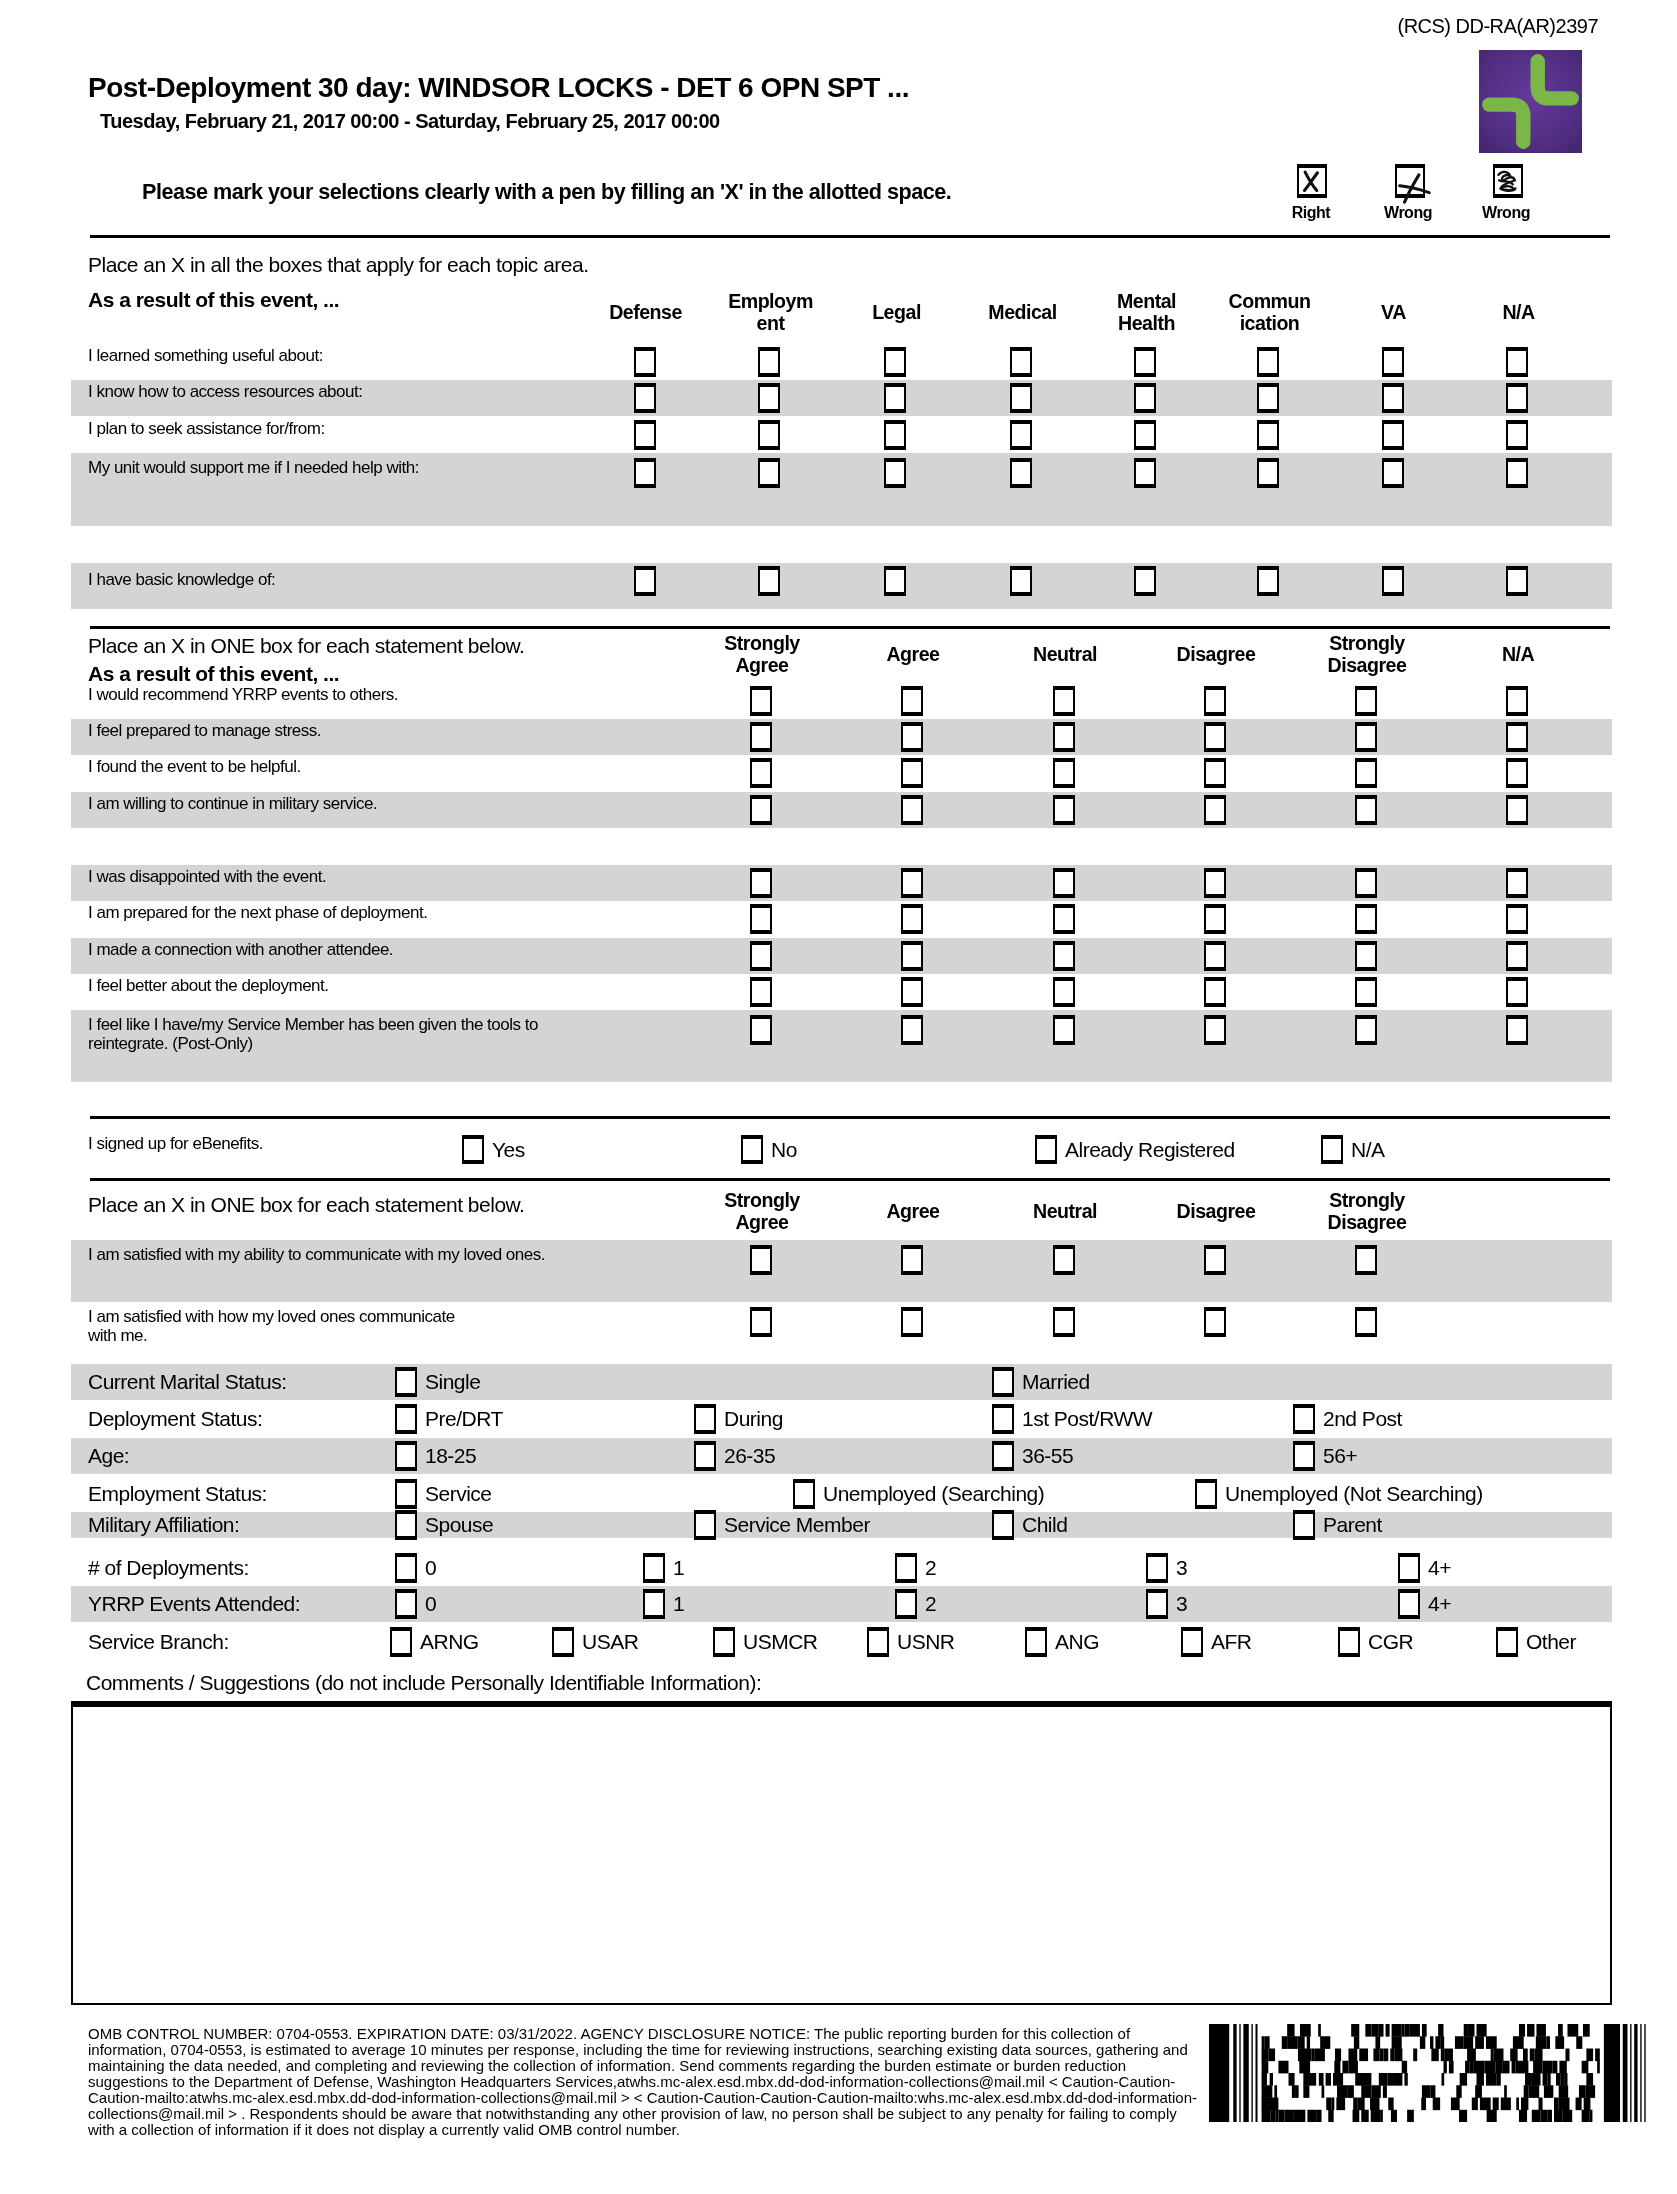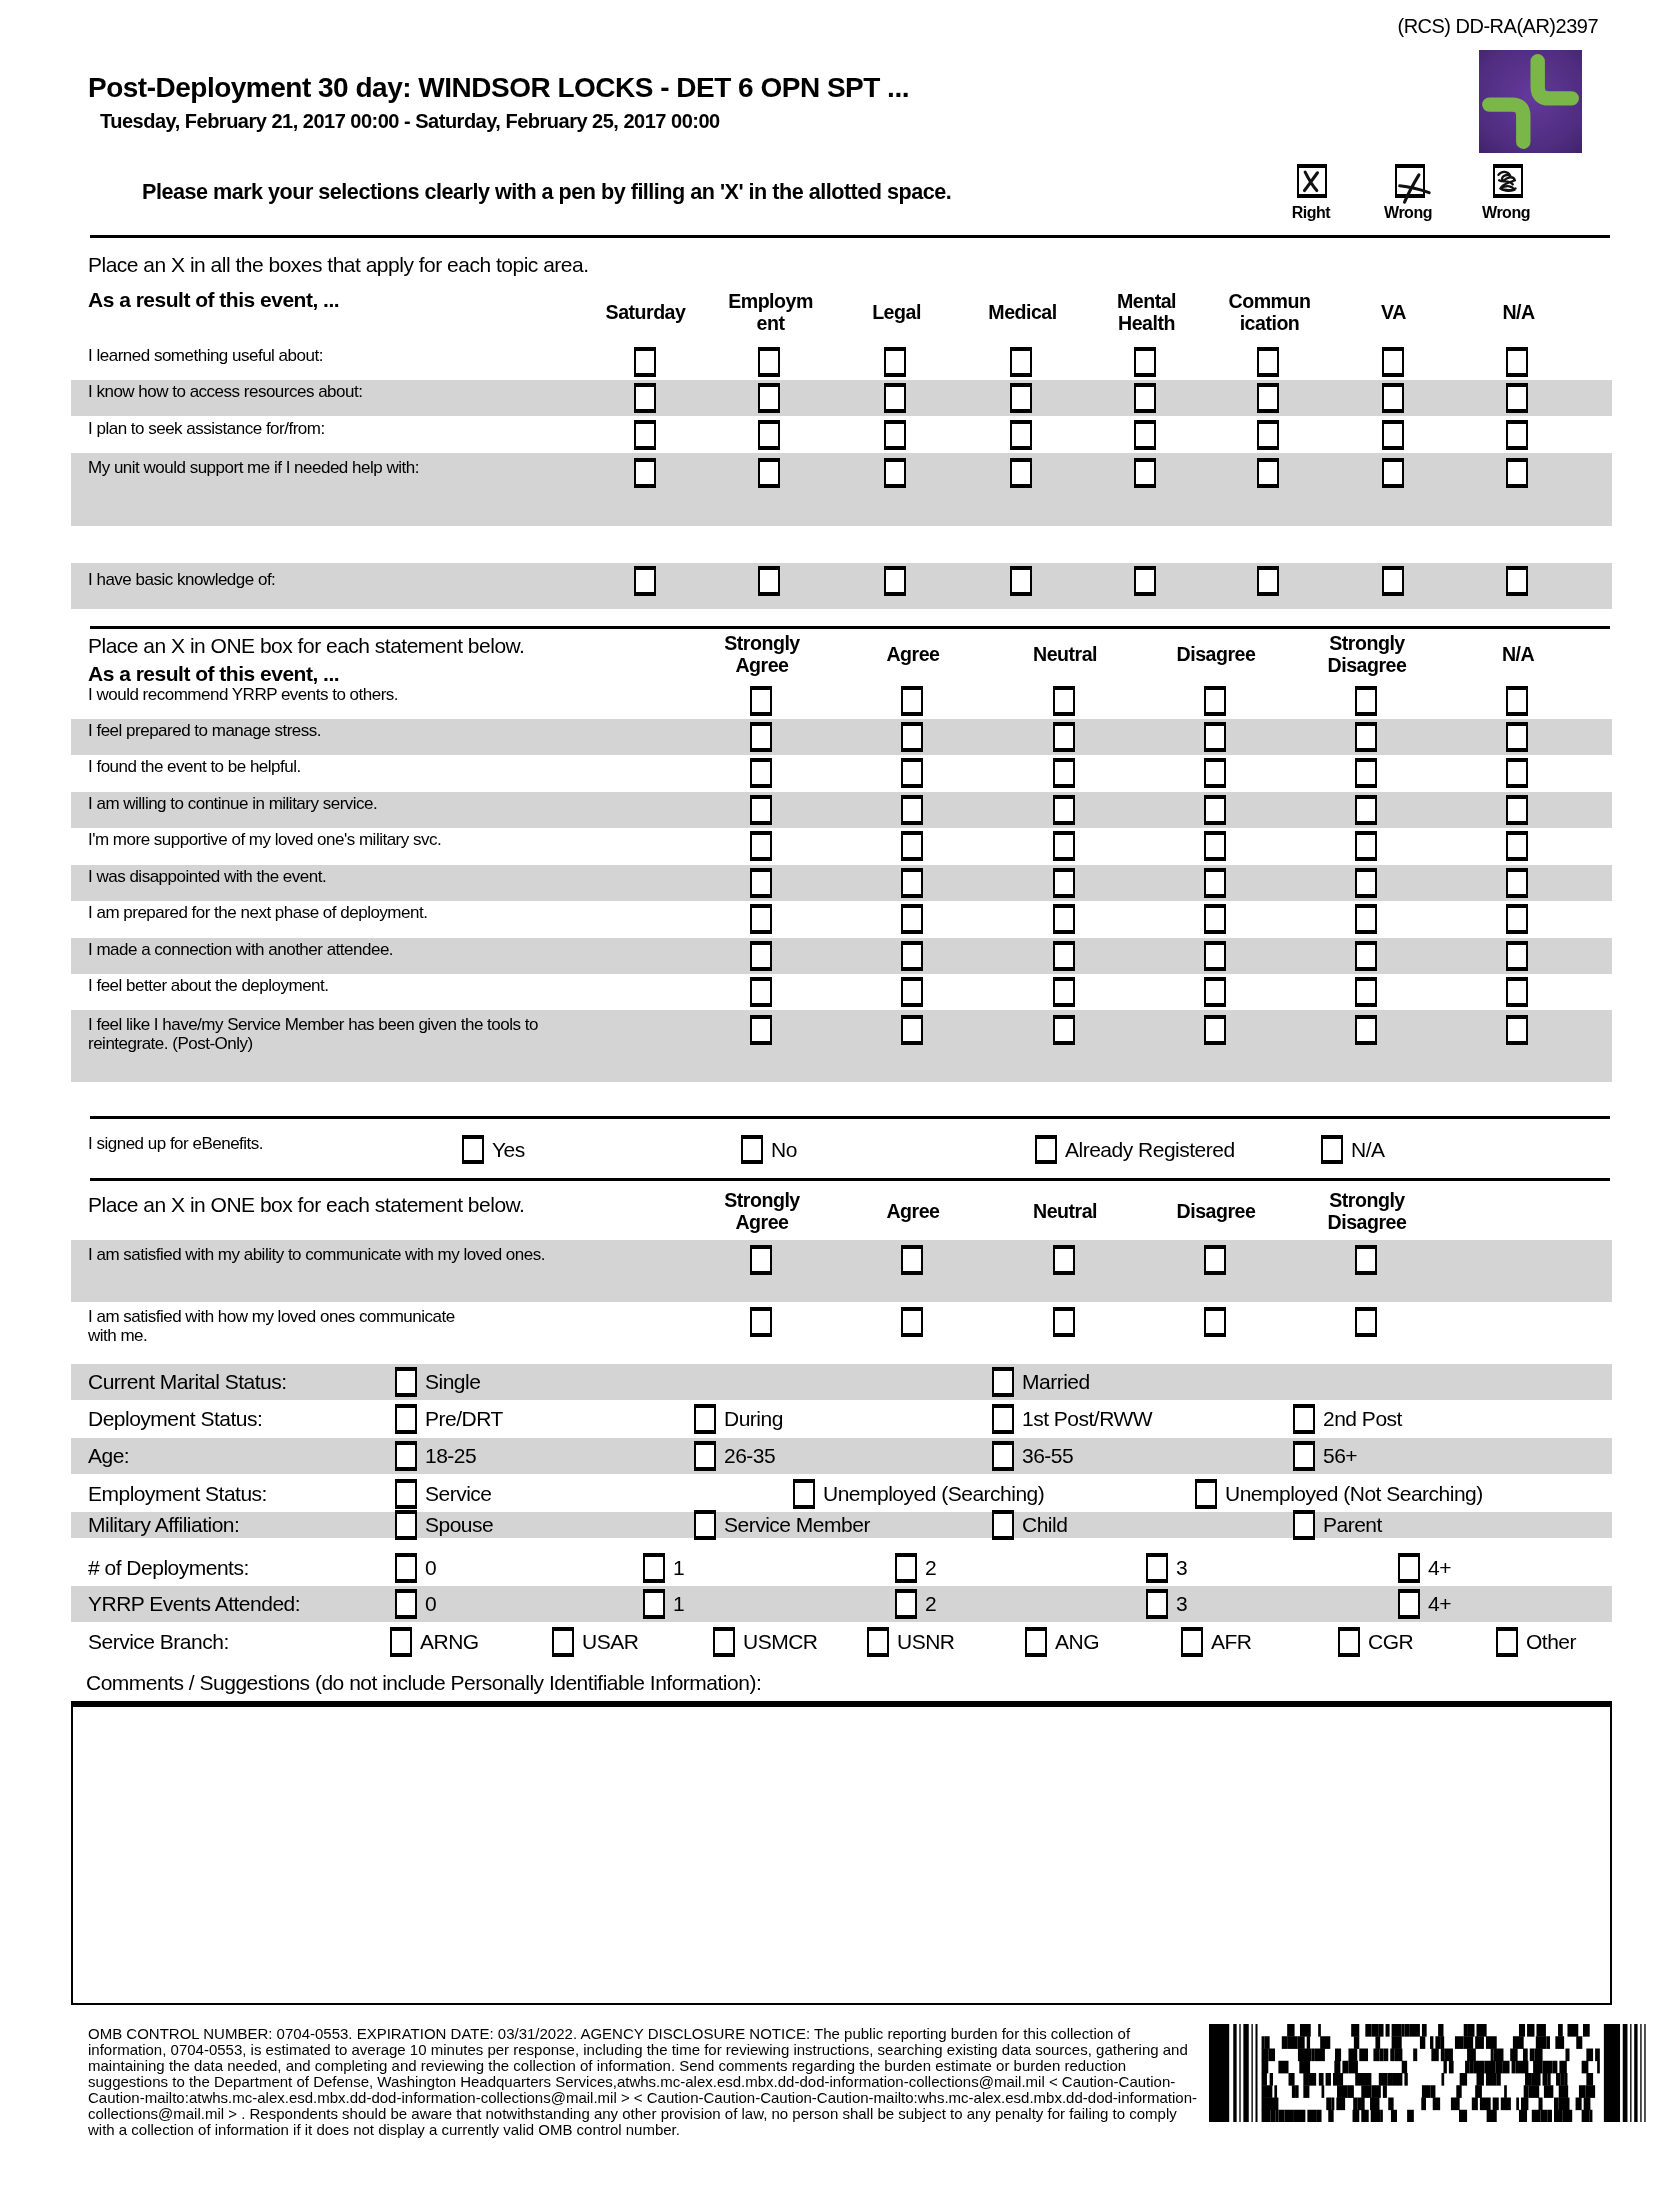--- a/index.html
+++ b/index.html
@@ -97,21 +97,21 @@
   <div class="ex-label" style="left:1274px">Right</div>
   <div class="ex-label" style="left:1371px">Wrong</div>
   <div class="ex-label" style="left:1469px">Wrong</div>
 
   <div class="hr" style="top:235px"></div>
 
   <div class="sec-instr" style="top:253px">Place an X in all the boxes that apply for each topic area.</div>
   <div class="sec-lead" style="top:288px">As a result of this event, ...</div>
 
   <div class="band hA" style="top:283px;height:59px">
-    <span class="colh h1" style="white-space: pre-line;">Saturday</span>
+    <span class="colh h1" style="white-space: pre-line;">Defense</span>
     <span class="colh h2" style="white-space: pre-line;">Employm
 ent</span>
     <span class="colh h3" style="white-space: pre-line;">Legal</span>
     <span class="colh h4" style="white-space: pre-line;">Medical</span>
     <span class="colh h5" style="white-space: pre-line;">Mental
 Health</span>
     <span class="colh h6" style="white-space: pre-line;">Commun
 ication</span>
     <span class="colh h7" style="white-space: pre-line;">VA</span>
     <span class="colh h8" style="white-space: pre-line;">N/A</span>
@@ -210,29 +210,20 @@
     <span class="rlabel">I found the event to be helpful.</span>
       <span class="cb b1"></span>
       <span class="cb b2"></span>
       <span class="cb b3"></span>
       <span class="cb b4"></span>
       <span class="cb b5"></span>
       <span class="cb b6"></span>
     </div>
   <div class="band gray" style="top:792px;height:36px">
     <span class="rlabel">I am willing to continue in military service.</span>
-      <span class="cb b1"></span>
-      <span class="cb b2"></span>
-      <span class="cb b3"></span>
-      <span class="cb b4"></span>
-      <span class="cb b5"></span>
-      <span class="cb b6"></span>
-    </div>
-  <div class="band" style="top:828px;height:36px">
-    <span class="rlabel">I'm more supportive of my loved one's military svc.</span>
       <span class="cb b1"></span>
       <span class="cb b2"></span>
       <span class="cb b3"></span>
       <span class="cb b4"></span>
       <span class="cb b5"></span>
       <span class="cb b6"></span>
     </div>
   <div class="band gray" style="top:865px;height:36px">
     <span class="rlabel">I was disappointed with the event.</span>
       <span class="cb b1"></span>

